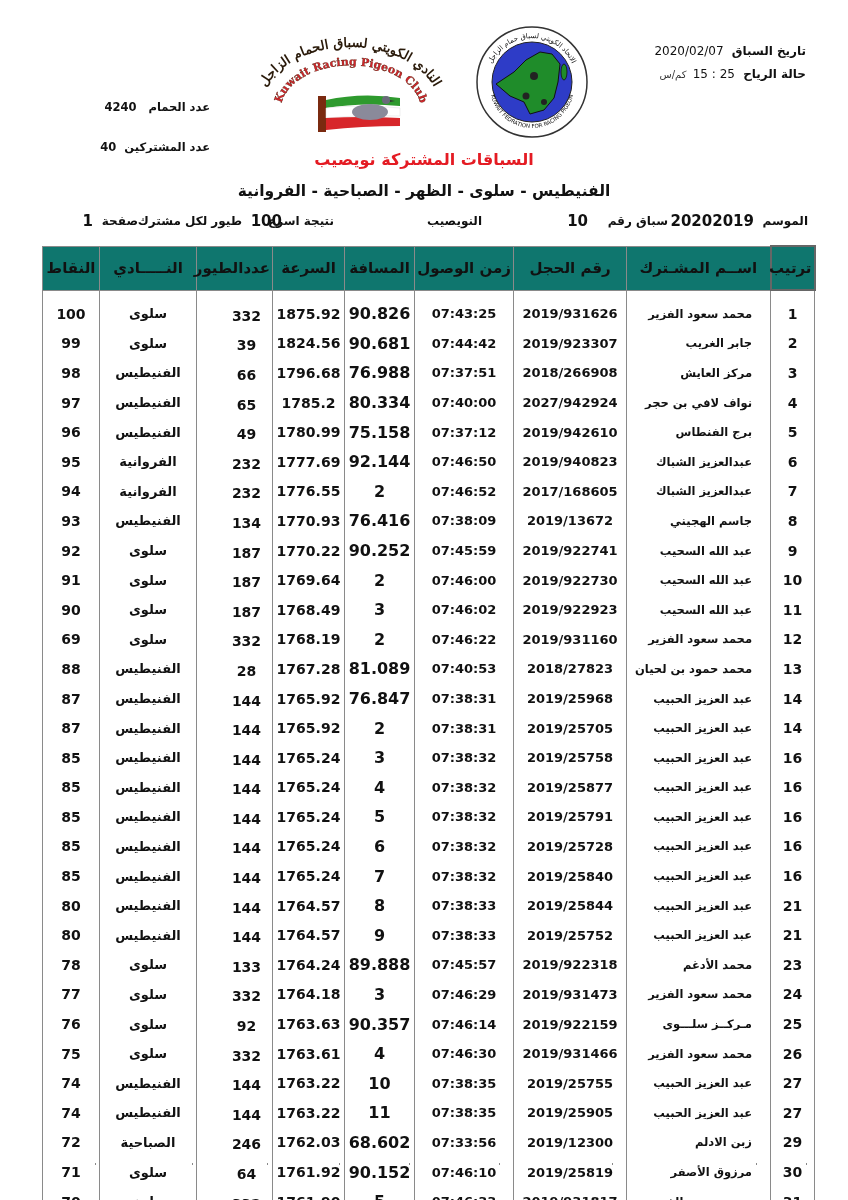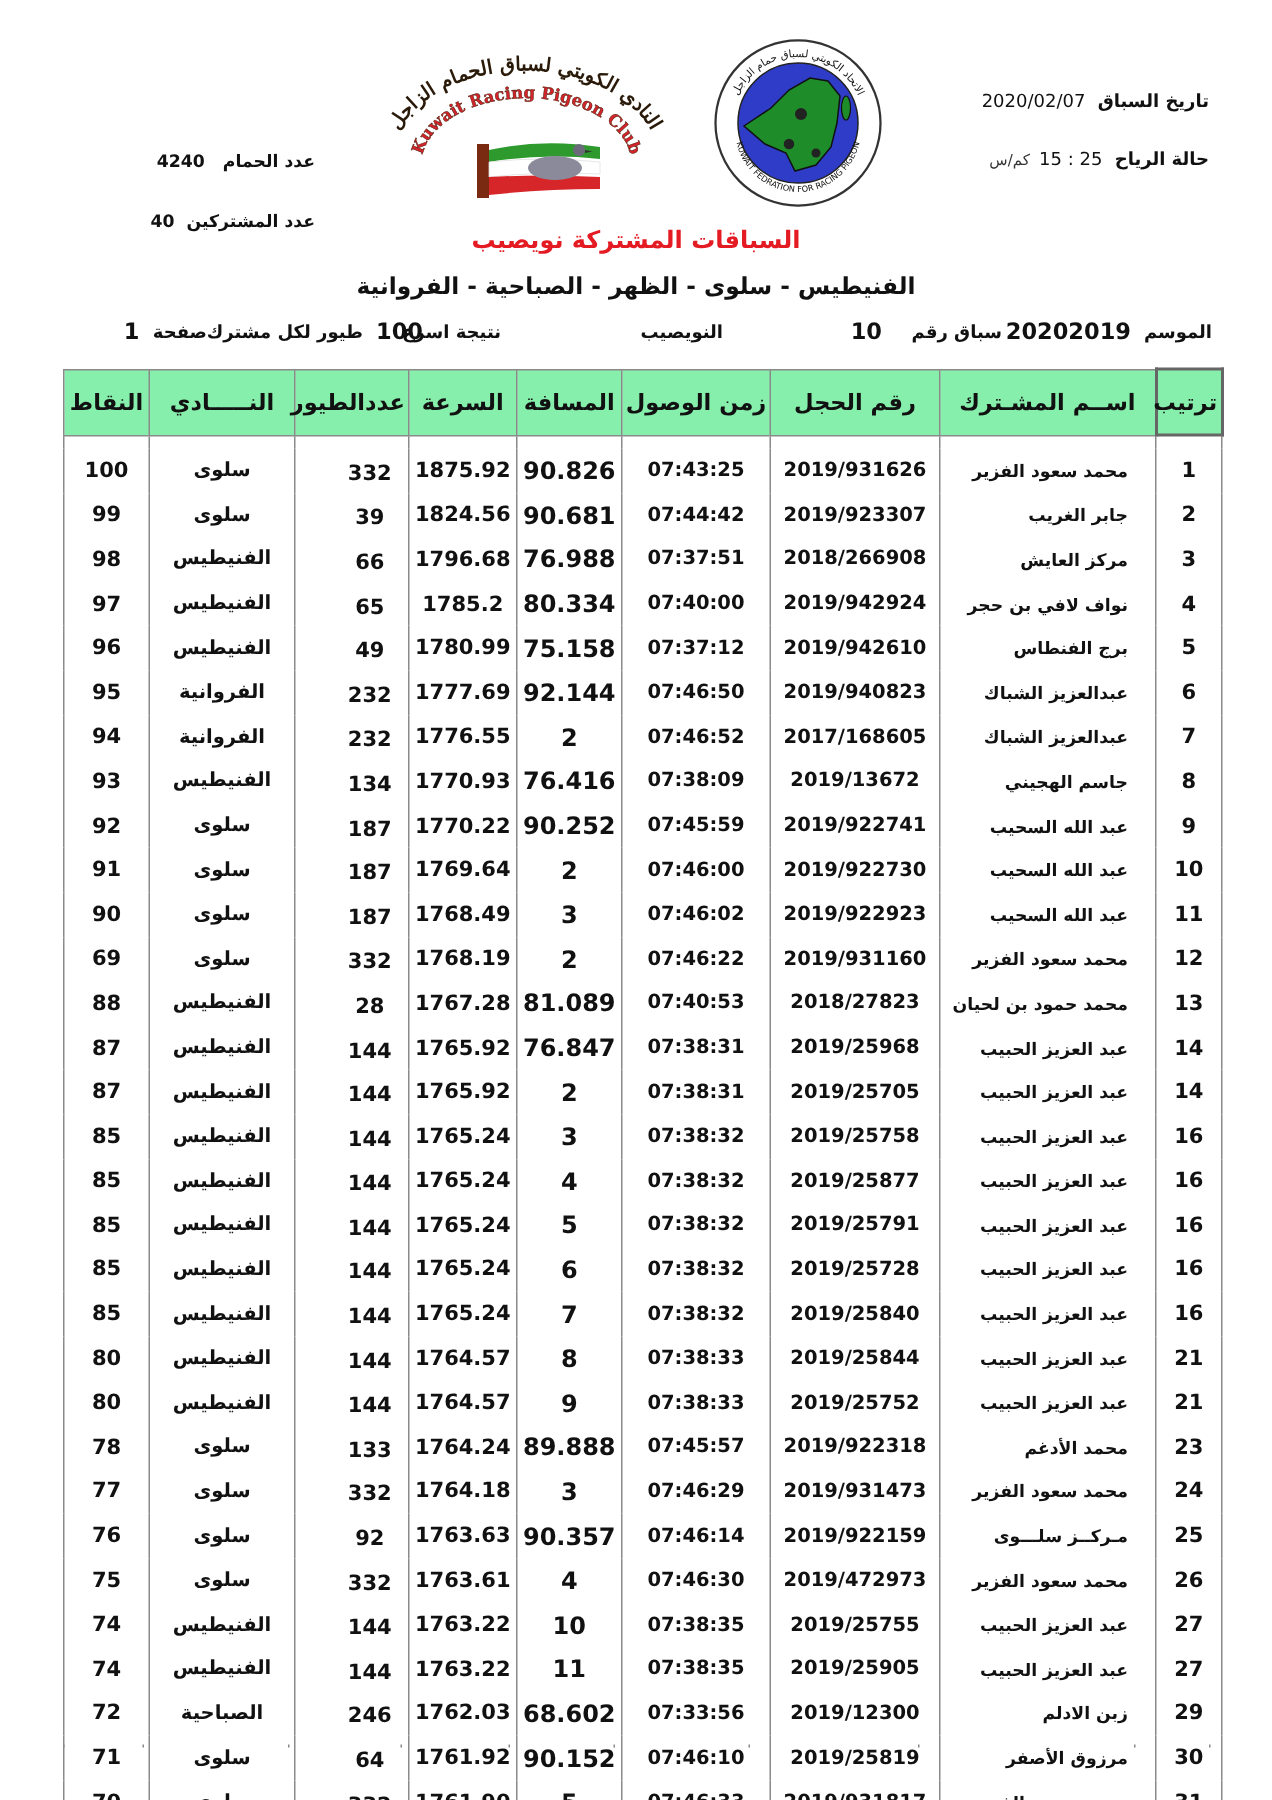--- a/index.html
+++ b/index.html
@@ -2,21 +2,21 @@
 <html><head>
 <meta charset="utf-8">
 <style>
   html, body { margin:0; padding:0; background:#ffffff; }
   body { width:848px; height:1200px; position:relative; overflow:hidden;
          font-family:"DejaVu Sans", "Liberation Sans", sans-serif; color:#111; }
   .abs { position:absolute; }
 
   
   .info-right { right:42px; top:40px; width:220px; text-align:right; direction:rtl; font-size:12px; font-weight:bold; }
-  .info-right .line { height:23px; line-height:23px; white-space:nowrap;margin-top:16px; }
+  .info-right .line { height:23px; line-height:23px; white-space:nowrap; }
   .info-right .val { font-weight:normal; margin-right:4px; direction:ltr; unicode-bidi:isolate; }
   .info-right .small { font-size:10px; font-weight:normal; color:#333; margin-right:6px; }
 
   
   .info-left { left:90px; top:96px; width:120px; direction:rtl; font-size:11.5px; font-weight:bold; }
   .info-left .line { height:40px; line-height:22px; white-space:nowrap; }
   .info-left .num { margin-right:8px; unicode-bidi:isolate; direction:ltr; }
 
   
   .logo-fed { left:474px; top:24px; width:116px; height:116px; }
@@ -24,21 +24,21 @@
 
   .title-red { left:0; width:848px; top:150px; text-align:center; color:#e41b23; font-weight:bold; font-size:16px; direction:rtl; }
   .title-black { left:0; width:848px; top:182px; text-align:center; font-weight:bold; font-size:15.5px; direction:rtl; }
 
   .meta-row { left:40px; right:40px; top:214px; height:22px; direction:rtl; font-size:12px; font-weight:bold; }
   .meta-row span { position:absolute; white-space:nowrap; top:0; }
   .meta-row .big { font-size:15px; }
 
   
   .tbl { left:42px; top:245px; width:772px; border-collapse:collapse; direction:rtl; table-layout:fixed; }
-  .tbl th { background:#86efac; height:42px; font-size:15px; font-weight:bold; border:1px solid #8a8a8a; padding:0 2px; white-space:nowrap; }
+  .tbl th { background:#0f766e; height:42px; font-size:15px; font-weight:bold; border:1px solid #8a8a8a; padding:0 2px; white-space:nowrap; }
   .tbl th.rank { border:2px solid #666; }
   .tbl td { height:25.6px; padding:0; font-size:13px; font-weight:bold; text-align:center; border-left:1px solid #8a8a8a; border-right:1px solid #8a8a8a; white-space:nowrap; }
   .tbl tr.spacer td { height:8px; }
   .tbl td.name { text-align:right; padding-right:18px; font-size:11.5px; }
   .tbl td.club { font-size:13px; }
   .tbl td.dist { font-size:16px; }
   .tbl td.rank { font-size:14px; }
   .tbl td.speed, .tbl td.pts { font-size:14px; }
   .tbl td.birds { font-size:14px; padding-top:4px;padding-left:24px; }
 
@@ -185,21 +185,21 @@
         <td class="arrival">07:37:51</td>
         <td class="dist">76.988</td>
         <td class="speed">1796.68</td>
         <td class="birds">66</td>
         <td class="club">الفنيطيس</td>
         <td class="pts">98</td>
       </tr>
       <tr>
         <td class="rank">4</td>
         <td class="name">نواف لافي بن حجر</td>
-        <td class="ring">2019/942924</td>
+        <td class="ring">2027/942924</td>
         <td class="arrival">07:40:00</td>
         <td class="dist">80.334</td>
         <td class="speed">1785.2</td>
         <td class="birds">65</td>
         <td class="club">الفنيطيس</td>
         <td class="pts">97</td>
       </tr>
       <tr>
         <td class="rank">5</td>
         <td class="name">برج الفنطاس</td>
@@ -427,21 +427,21 @@
         <td class="arrival">07:46:14</td>
         <td class="dist">90.357</td>
         <td class="speed">1763.63</td>
         <td class="birds">92</td>
         <td class="club">سلوى</td>
         <td class="pts">76</td>
       </tr>
       <tr>
         <td class="rank">26</td>
         <td class="name">محمد سعود الفزير</td>
-        <td class="ring">2019/472973</td>
+        <td class="ring">2019/931466</td>
         <td class="arrival">07:46:30</td>
         <td class="dist">4</td>
         <td class="speed">1763.61</td>
         <td class="birds">332</td>
         <td class="club">سلوى</td>
         <td class="pts">75</td>
       </tr>
       <tr>
         <td class="rank">27</td>
         <td class="name">عبد العزيز الحبيب</td>

